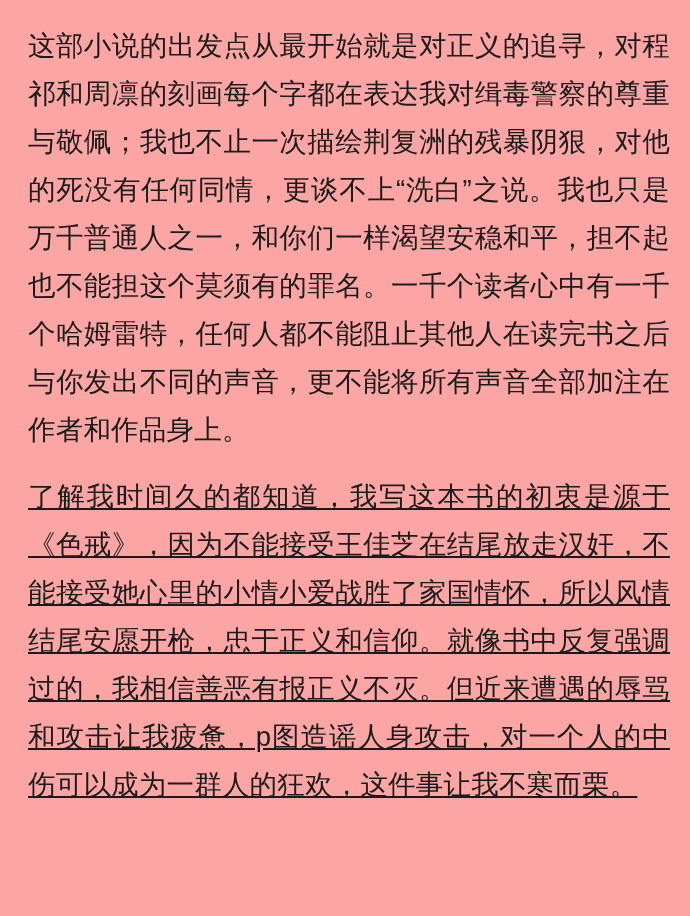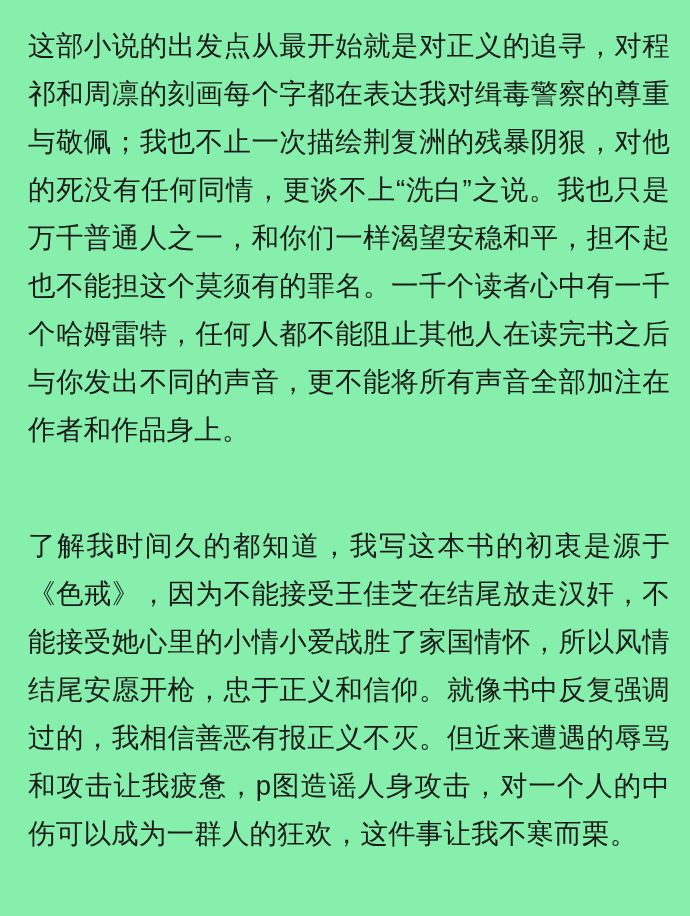--- a/index.html
+++ b/index.html
@@ -9,38 +9,39 @@
   }
   body {
     width: 690px;
     height: 916px;
     overflow: hidden;
     font-family: "Liberation Sans", sans-serif;
   }
   .page {
     width: 690px;
     height: 916px;
-    background: #86efac;
+    background: #fca5a5;
     box-sizing: border-box;
     padding: 22px 20px 0 28px;
   }
   .para {
     font-family: "Liberation Sans", sans-serif;
     font-size: 27.5px;
     line-height: 48px;
     color: #1b1b1b;
     letter-spacing: 0.2px;
     text-align: justify;
     text-justify: inter-ideograph;
     margin: 0;
     white-space: pre-wrap;
     word-break: break-all;
   }
   .para + .para {
-    margin-top: 68px;
+    margin-top: 19px;
+    text-decoration: underline;
   }
 </style>
 </head>
 <body>
 
 <div class="page">
   <p class="para">这部小说的出发点从最开始就是对正义的追寻，对程祁和周凛的刻画每个字都在表达我对缉毒警察的尊重与敬佩；我也不止一次描绘荆复洲的残暴阴狠，对他的死没有任何同情，更谈不上“洗白”之说。我也只是万千普通人之一，和你们一样渴望安稳和平，担不起也不能担这个莫须有的罪名。一千个读者心中有一千个哈姆雷特，任何人都不能阻止其他人在读完书之后与你发出不同的声音，更不能将所有声音全部加注在作者和作品身上。</p>
   <p class="para">了解我时间久的都知道，我写这本书的初衷是源于《色戒》，因为不能接受王佳芝在结尾放走汉奸，不能接受她心里的小情小爱战胜了家国情怀，所以风情结尾安愿开枪，忠于正义和信仰。就像书中反复强调过的，我相信善恶有报正义不灭。但近来遭遇的辱骂和攻击让我疲惫，p图造谣人身攻击，对一个人的中伤可以成为一群人的狂欢，这件事让我不寒而栗。</p>
 </div>
 

